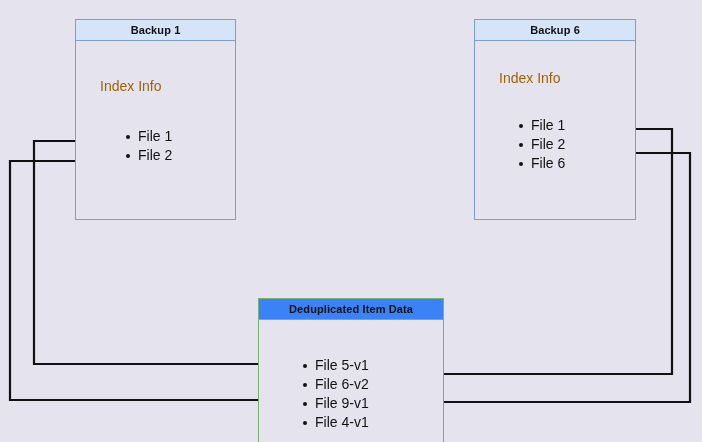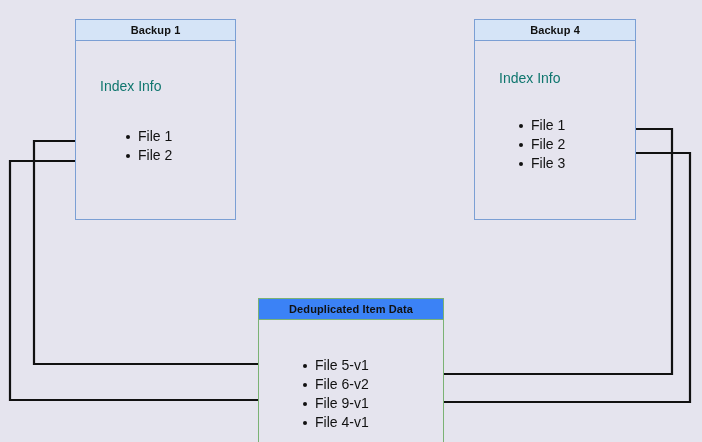--- a/index.html
+++ b/index.html
@@ -41,21 +41,21 @@
   .box.green {
     border: 1px solid #7bb274;
   }
   .box.green .hdr {
     background: #3b82f6;
     border-bottom: 1px solid #7bb274;
   }
   .index-label {
     position: absolute;
     font-size: 14px;
-    color: #0f766e;
+    color: #a16207;
     white-space: nowrap;
   }
   ul.files {
     list-style: none;
     margin: 0;
     padding: 0;
     position: absolute;
   }
   ul.files li {
     position: relative;
@@ -115,26 +115,26 @@
   <div class="box" style="left:75px; top:2px; width:161px; height:201px;">
     <div class="hdr">Backup 1</div>
     <div class="index-label" style="left:24px; top:58px;">Index Info</div>
     <ul class="files" style="left:50px; top:107px;">
       <li>File 1</li>
       <li>File 2</li>
     </ul>
   </div>
 
   <div class="box" style="left:474px; top:2px; width:162px; height:201px;">
-    <div class="hdr">Backup 4</div>
+    <div class="hdr">Backup 6</div>
     <div class="index-label" style="left:24px; top:50px;">Index Info</div>
     <ul class="files" style="left:44px; top:96px;">
       <li>File 1</li>
       <li>File 2</li>
-      <li>File 3</li>
+      <li>File 6</li>
     </ul>
   </div>
 
   <div class="box green" style="left:258px; top:281px; width:186px; height:161px;">
     <div class="hdr">Deduplicated Item Data</div>
     <ul class="files" style="left:44px; top:57px;">
       <li>File 5-v1</li>
       <li>File 6-v2</li>
       <li>File 9-v1</li>
       <li>File 4-v1</li>

